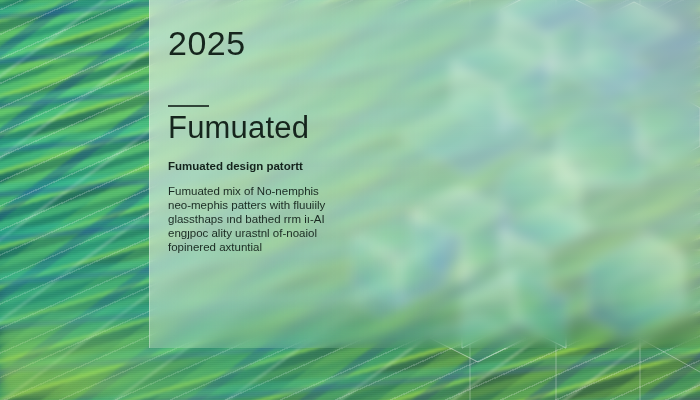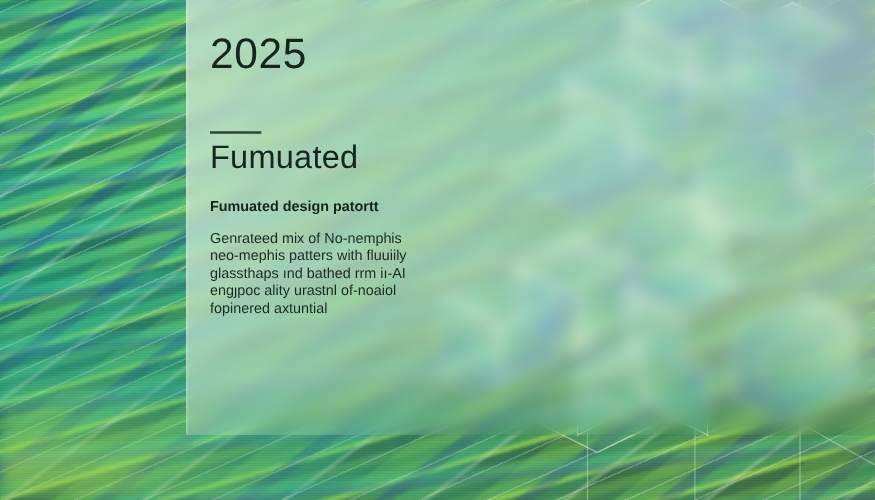--- a/index.html
+++ b/index.html
@@ -129,21 +129,21 @@
     position:absolute;top:22px;left:0;
     font-size:34px;font-weight:400;letter-spacing:.5px;
     color:#16251d;line-height:1;
   }
   #rule{
     position:absolute;top:101px;left:0;
     width:41px;height:2px;background:#1b2a22;opacity:.85;
   }
   #headline{
     position:absolute;top:107px;left:0;
-    font-size:26px;font-weight:400;letter-spacing:.2px;
+    font-size:31px;font-weight:400;letter-spacing:.2px;
     color:#16251d;line-height:1.1;white-space:nowrap;
   }
   #eyebrow{
     position:absolute;top:156px;left:0;
     font-size:11.5px;line-height:1.2;white-space:nowrap;
     color:#14231c;
   }
   #eyebrow .strong{font-weight:700;}
   #eyebrow .light{font-weight:700;}
   #body{
@@ -263,21 +263,21 @@
 
     <div id="rule"></div>
 
     <div id="headline">Fumuated</div>
 
     <div id="eyebrow">
       <span class="strong">Fumuated design</span><span> </span><span class="light">patortt</span>
     </div>
 
     <div id="body">
-      <div class="ln">Genrateed mix of No-nemphis</div>
+      <div class="ln">Fumuated mix of No-nemphis</div>
       <div class="ln">neo-mephis patters with  fluuiily</div>
       <div class="ln">glassthaps ınd bathed rrm iı-AI</div>
       <div class="ln"> engȷpoc ality urastnl of-noaiol</div>
       <div class="ln">fopinered axtuntial</div>
     </div>
 
   </div>
 
 </div>
 

